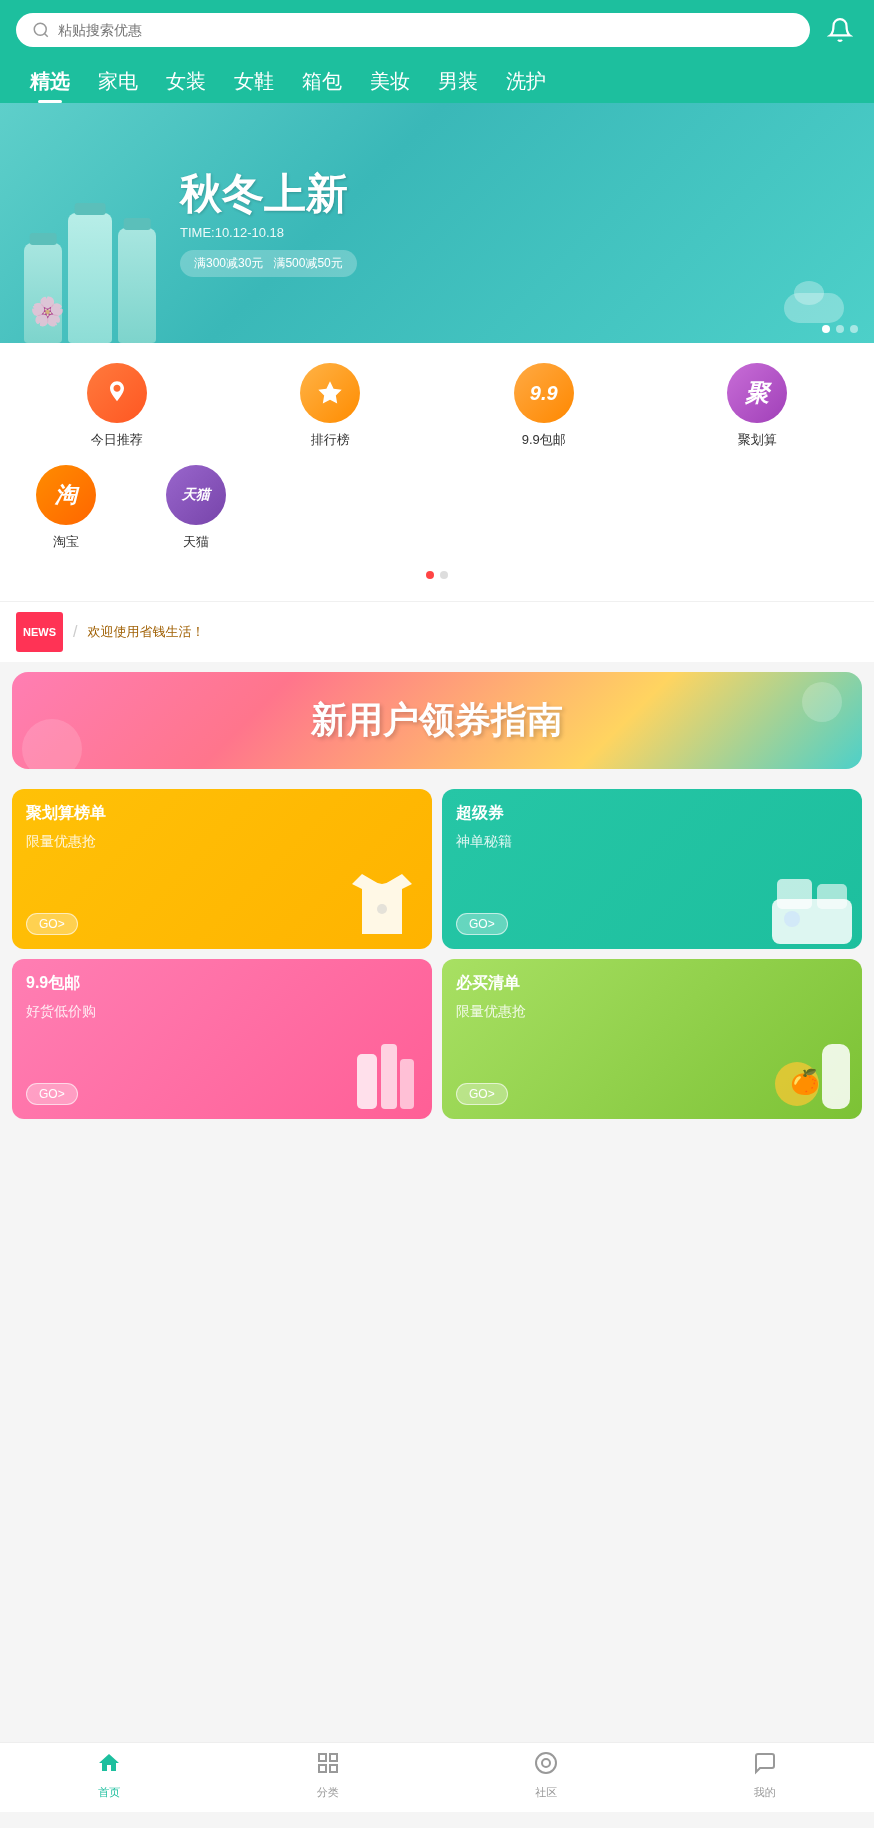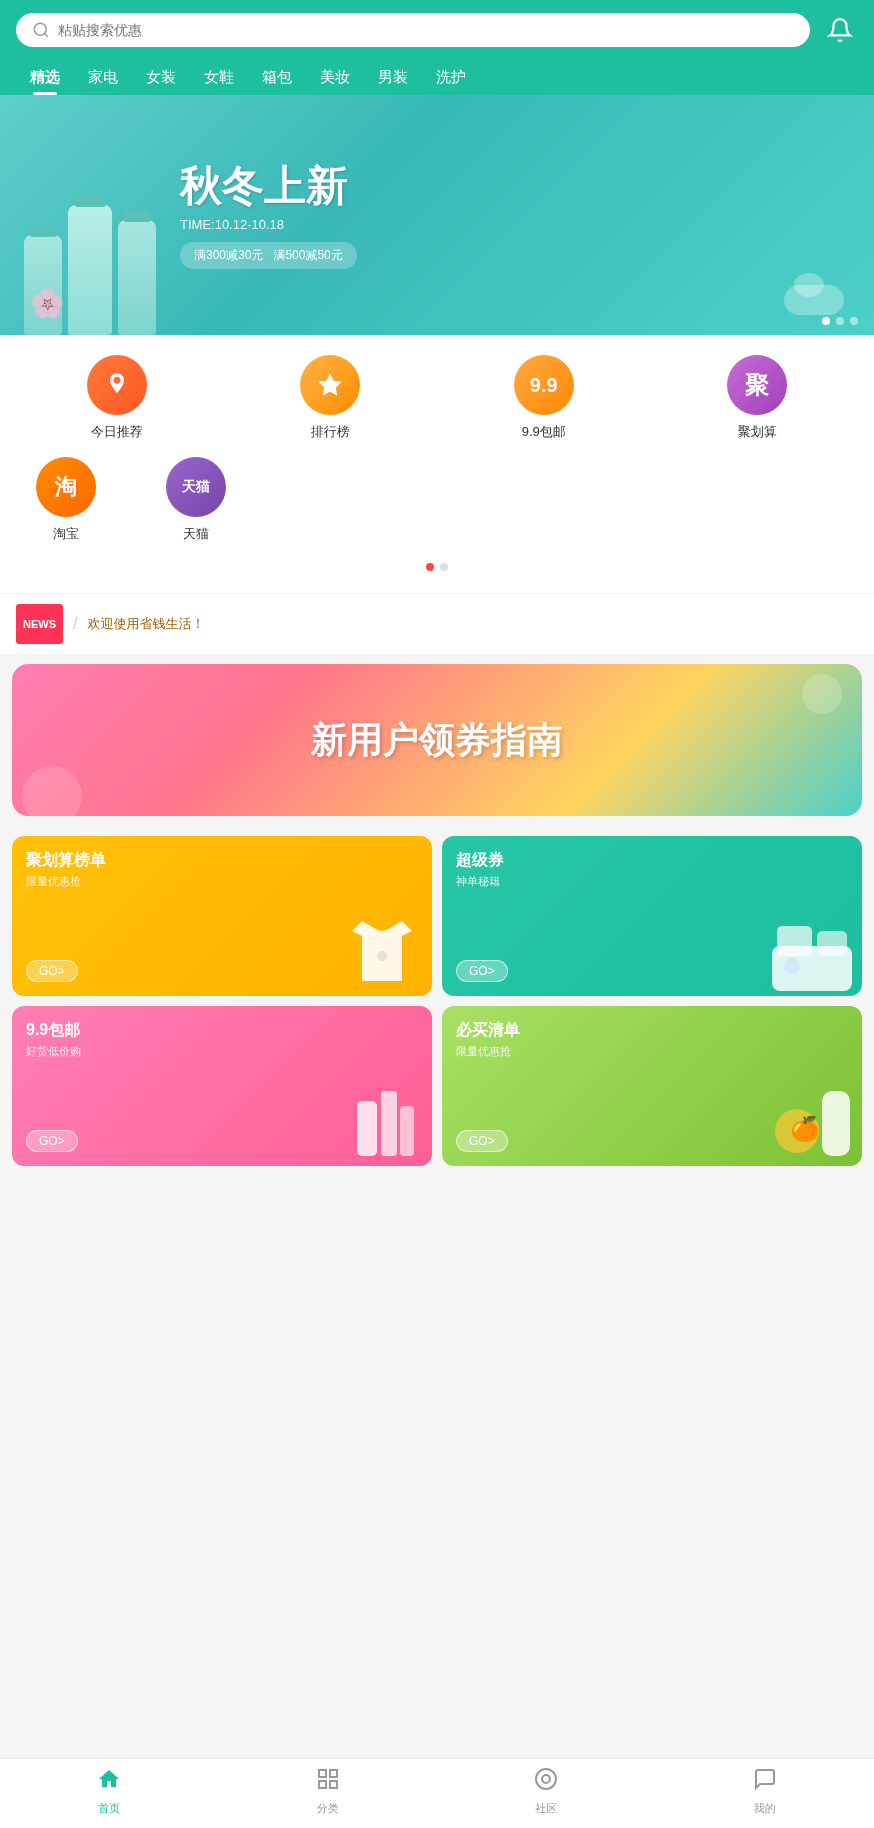--- a/index.html
+++ b/index.html
@@ -59,21 +59,21 @@
     
     .nav-tabs {
       display: flex;
       align-items: center;
       overflow-x: auto;
       scrollbar-width: none;
     }
     .nav-tabs::-webkit-scrollbar { display: none; }
     .nav-tab {
       color: white;
-      font-size: 15px;
+      font-size: 20px;
       padding: 8px 14px;
       white-space: nowrap;
       cursor: pointer;
       position: relative;
       flex-shrink: 0;
     }
     .nav-tab.active {
       font-weight: bold;
     }
     .nav-tab.active::after {
@@ -202,20 +202,21 @@
     }
     .quick-icon-circle {
       width: 60px;
       height: 60px;
       border-radius: 50%;
       display: flex;
       align-items: center;
       justify-content: center;
       font-size: 26px;
       color: white;
+      font-style: italic;
     }
     .icon-green { background: linear-gradient(135deg, #67d56a, #4ac14d); }
     .icon-orange-red { background: linear-gradient(135deg, #ff7a3d, #ff5722); }
     .icon-orange { background: linear-gradient(135deg, #ffb347, #ff8c00); }
     .icon-orange2 { background: linear-gradient(135deg, #ffaa44, #ff8800); }
     .icon-purple { background: linear-gradient(135deg, #c86dd7, #a040b8); }
     .icon-taobao { background: linear-gradient(135deg, #ff8c00, #ff6600); }
     .icon-tianmao { background: linear-gradient(135deg, #9966cc, #7744aa); }
     .quick-icon-label {
       font-size: 13px;
@@ -261,21 +262,21 @@
       font-size: 13px;
       color: #a16207;
       font-weight: 500;
     }
 
     
     .coupon-banner {
       margin: 10px 12px;
       border-radius: 16px;
       overflow: hidden;
-      height: 152px;
+      height: 97px;
       background: linear-gradient(135deg, #ff7eb3 0%, #ff758c 30%, #ffd460 70%, #4dd0c9 100%);
       display: flex;
       align-items: center;
       justify-content: center;
       position: relative;
     }
     .coupon-banner-text {
       font-size: 36px;
       font-weight: bold;
       color: white;
@@ -333,23 +334,23 @@
       top: 14px;
       left: 14px;
     }
     .card-title {
       font-size: 16px;
       font-weight: bold;
       color: white;
       line-height: 1.3;
     }
     .card-subtitle {
-      font-size: 11px;
+      font-size: 14px;
       color: rgba(255,255,255,0.85);
-      margin-top: 3px;
+      margin-top: 9px;
     }
     .card-go-btn {
       position: absolute;
       bottom: 14px;
       left: 14px;
       background: rgba(255,255,255,0.3);
       border: 1px solid rgba(255,255,255,0.6);
       border-radius: 12px;
       padding: 3px 12px;
       color: white;
@@ -363,21 +364,21 @@
       width: 100px;
       height: 120px;
       display: flex;
       align-items: flex-end;
       justify-content: center;
     }
 
     
     .bottom-nav {
       position: fixed;
-      bottom: 0;
+      bottom: 16px;
       left: 50%;
       transform: translateX(-50%);
       width: 100%;
       max-width: 874px;
       background: white;
       border-top: 1px solid #eee;
       display: flex;
       justify-content: space-around;
       padding: 8px 0 12px;
       z-index: 100;

